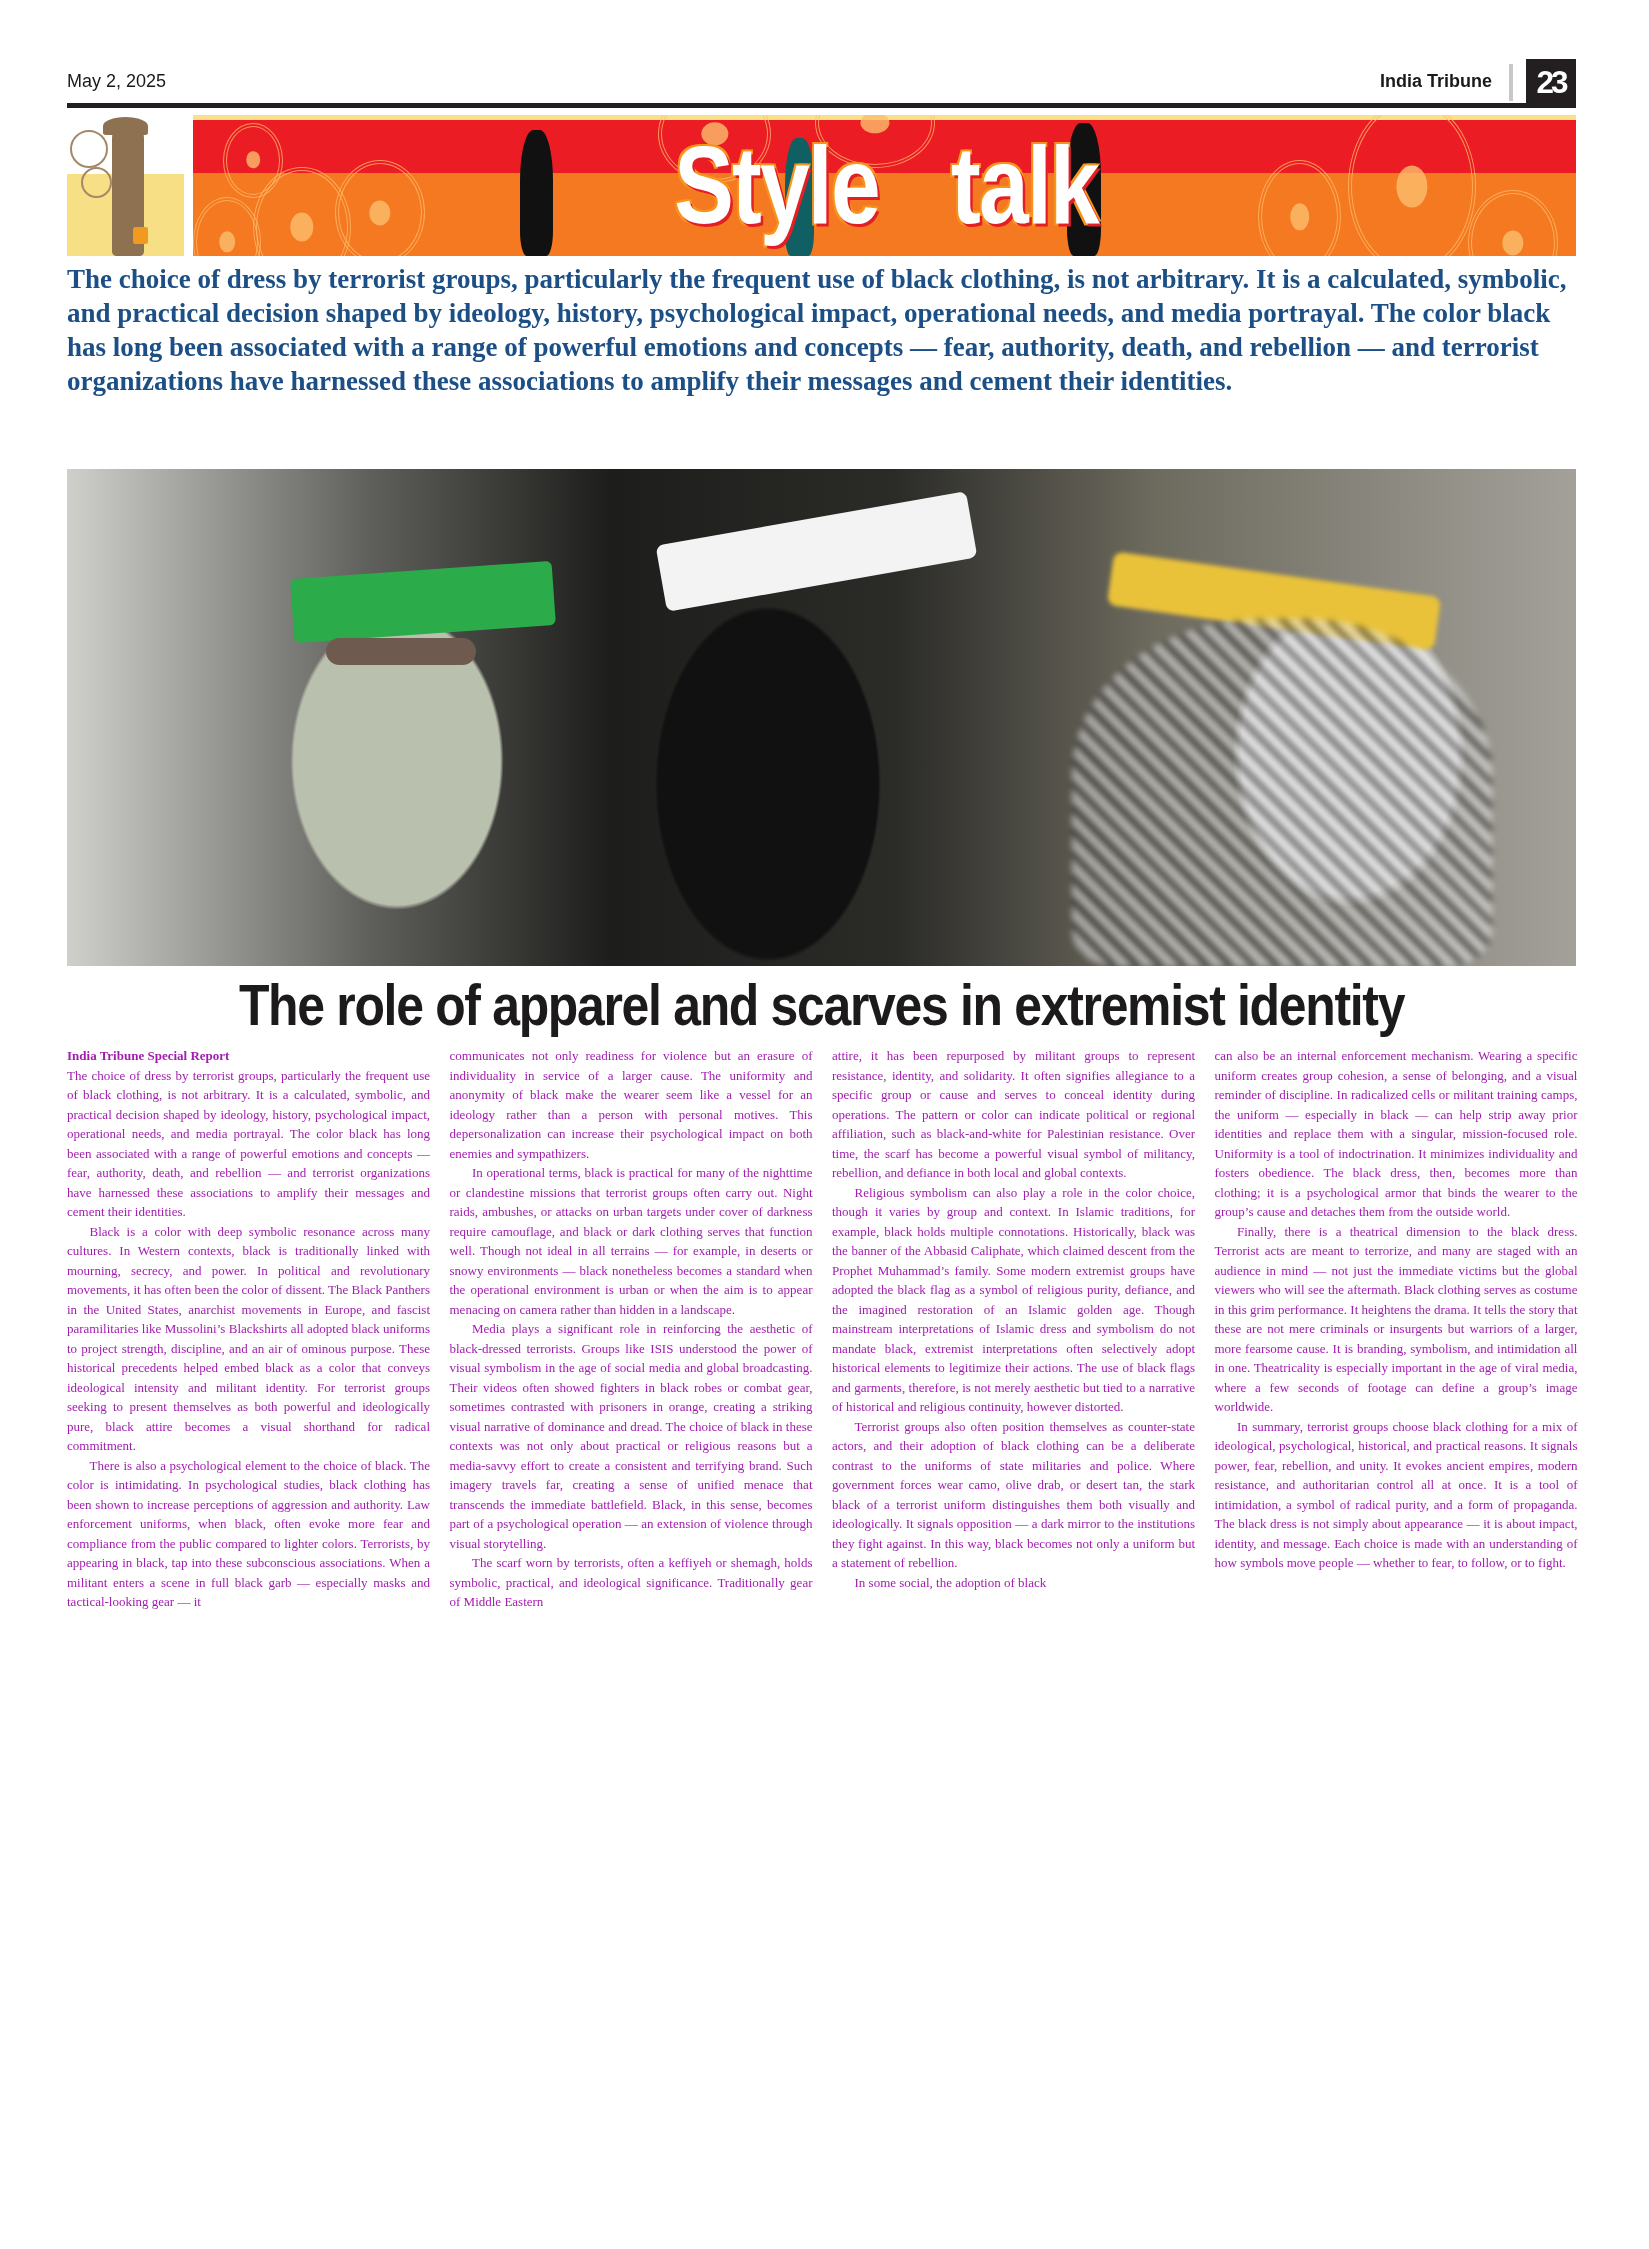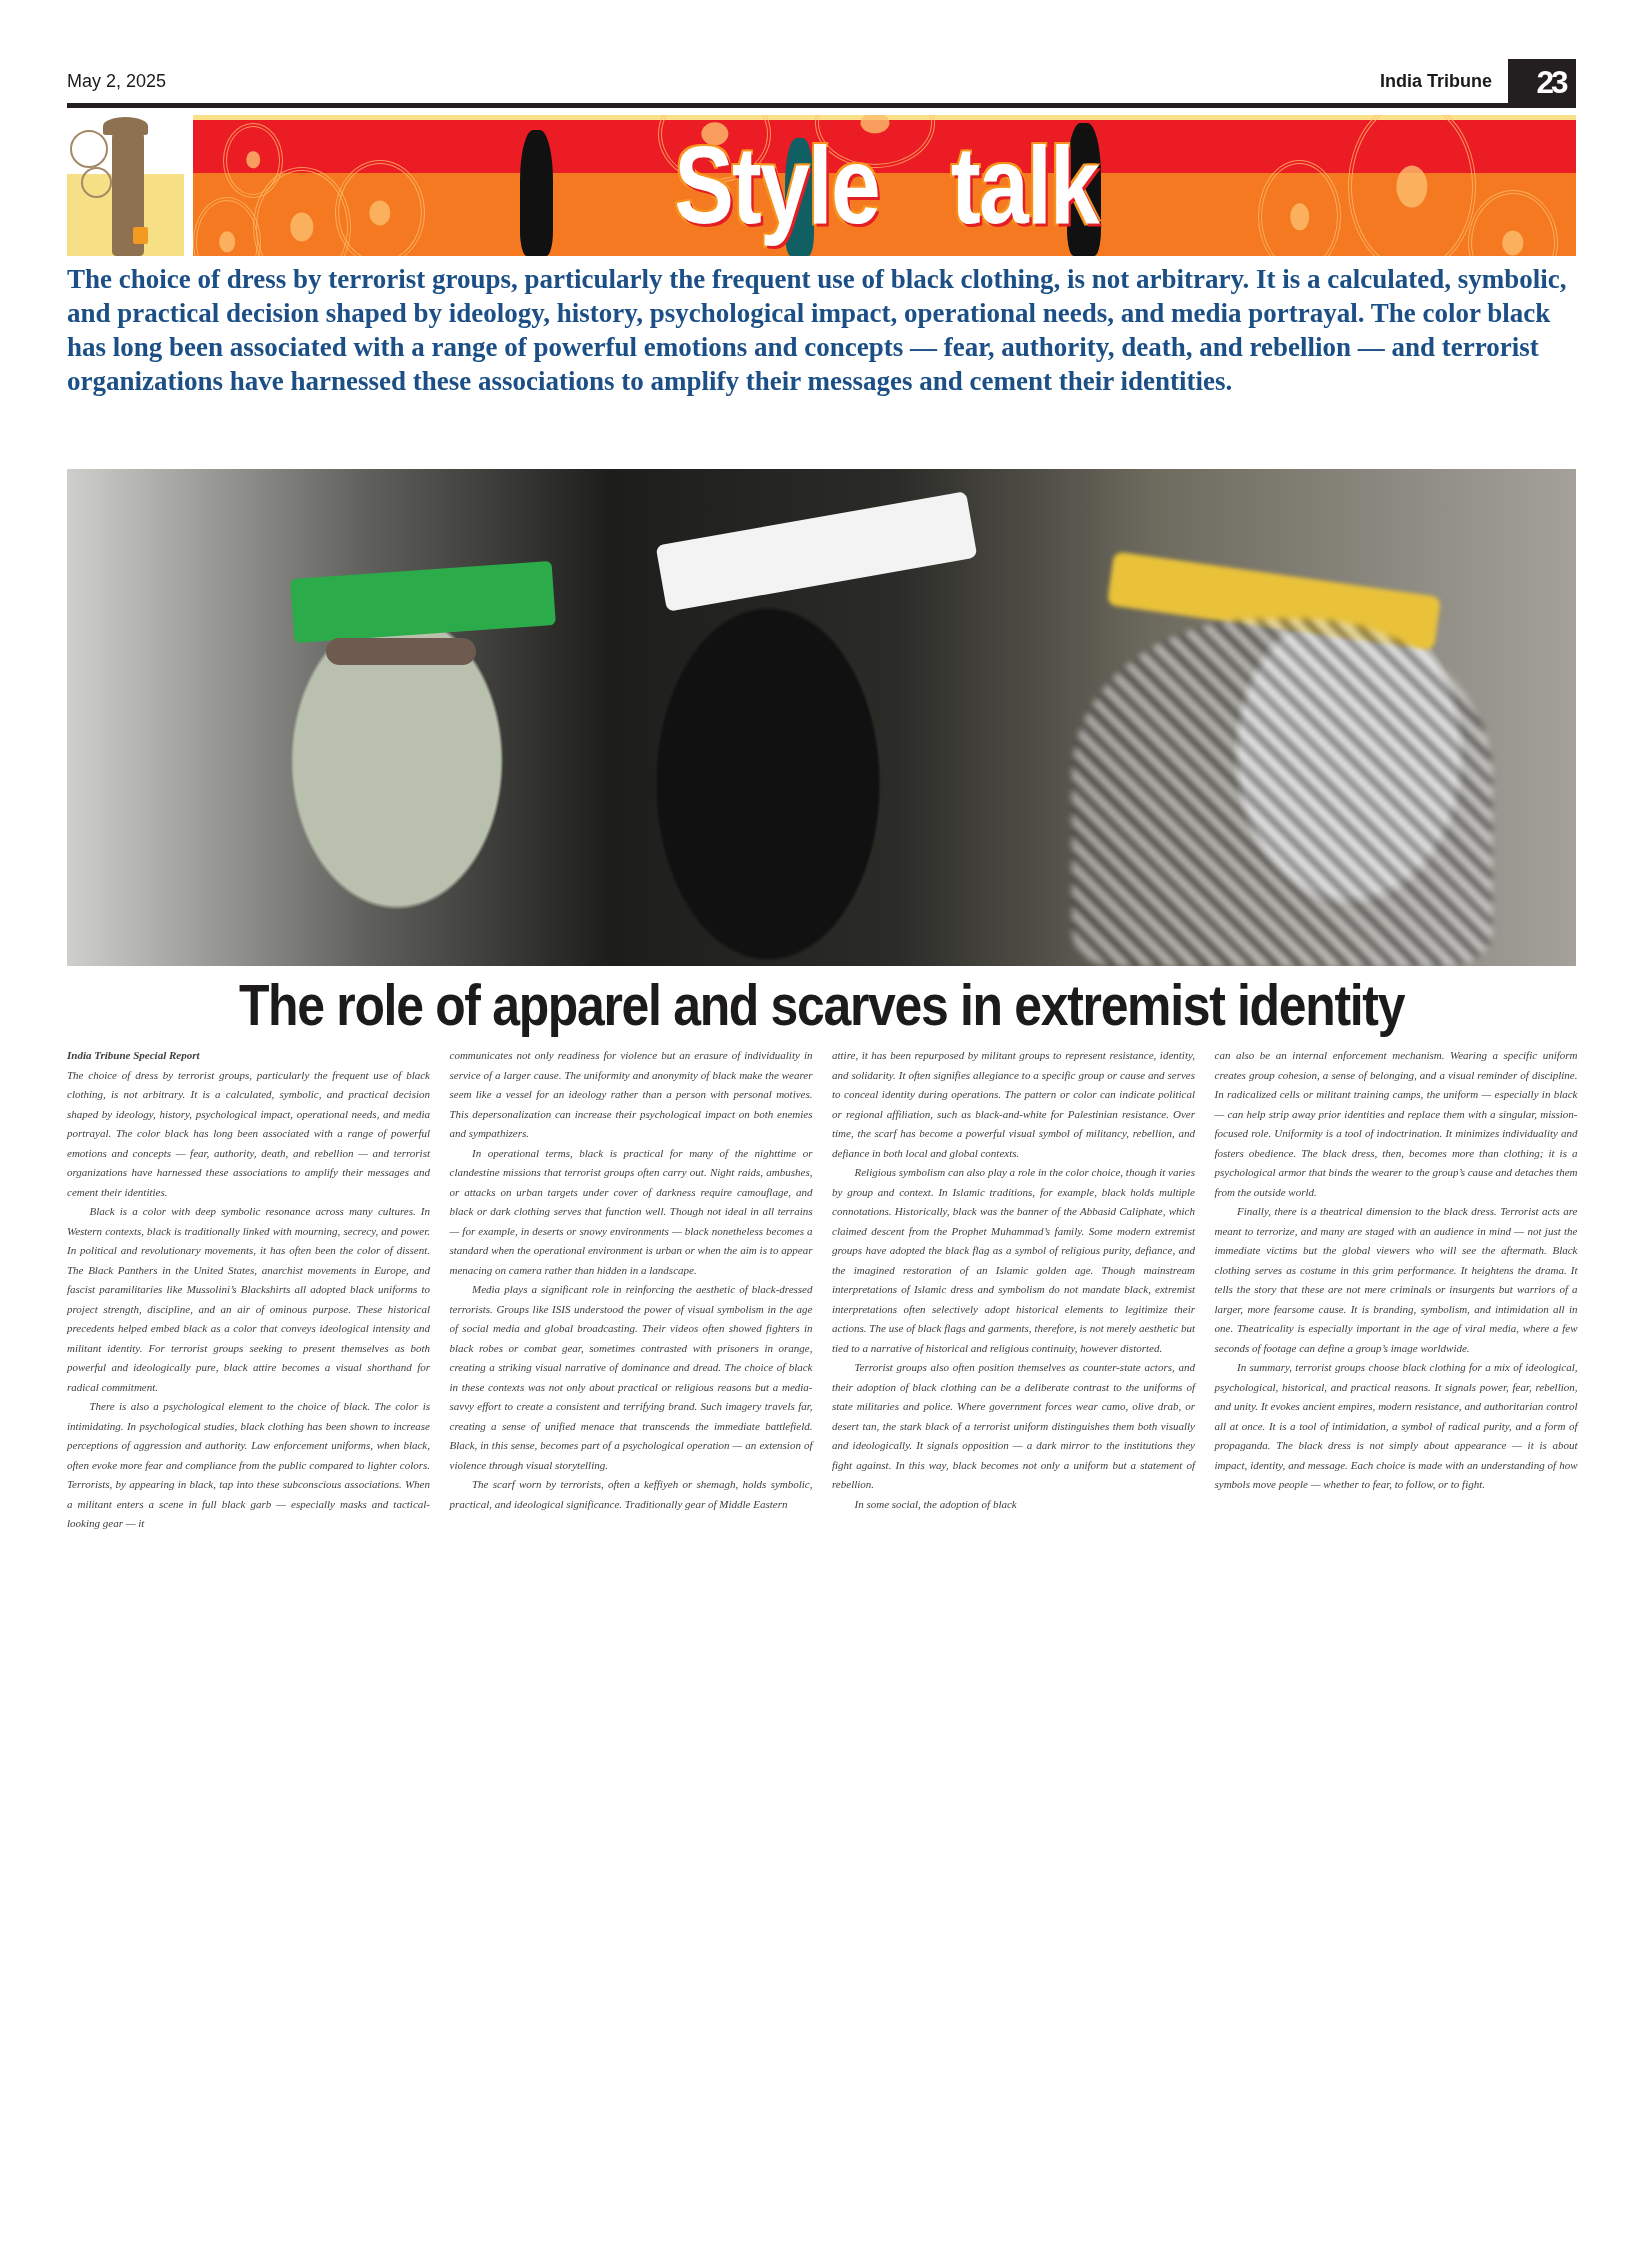--- a/index.html
+++ b/index.html
@@ -3,21 +3,21 @@
   <meta charset="utf-8">
   <style>
     html, body { margin: 0; padding: 0; background: #ffffff; }
     body { width: 1650px; height: 2250px; position: relative; overflow: hidden; font-family: "Liberation Serif", serif; color: #1f1f1f; }
 
     
     .page-header { position: absolute; left: 67px; top: 71px; width: 1509px; height: 31.5px; }
     .date { position: absolute; left: 0; top: 0; font-family: "Liberation Sans", sans-serif; font-weight: normal; font-size: 18px; color: #1a1a1a; }
     .pub-name { position: absolute; right: 84px; top: 0; font-family: Liberation Sans, sans-serif; font-weight: bold; font-size: 18px; color: #1a1a1a; }
     .page-num-sep { position: absolute; right: 63px; top: -7.5px; width: 3.7px; height: 37px; background: #c8c8c8; }
-    .page-num { position: absolute; right: 0; top: -12px; width: 50px; height: 46px; background: #231f20; color: #ffffff; font-family: "Liberation Sans", sans-serif; font-weight: bold; font-size: 31.5px; letter-spacing: -3px; display: flex; align-items: center; justify-content: center; padding-left: 18px; }
+    .page-num { position: absolute; right: 0; top: -12px; width: 50px; height: 46px; background: #231f20; color: #ffffff; font-family: "Liberation Sans", sans-serif; font-weight: bold; font-size: 31.5px; letter-spacing: -3px; display: flex; align-items: center; justify-content: center; }
     .header-rule { position: absolute; left: 67px; top: 103px; width: 1509px; height: 4.5px; background: #231f20; }
 
     
     .banner { position: absolute; left: 67px; top: 115px; width: 1509px; height: 141px; overflow: hidden; }
     .banner-left { position: absolute; left: 0; top: 0; width: 117px; height: 141px; background: linear-gradient(#ffffff 0 42%, #f6df84 42% 100%); }
     .banner-left .figure { position: absolute; left: 45px; top: 7.5px; width: 31.5px; height: 133px; background: #8e7150; border-radius: 15px 15px 4.5px 4.5px; }
     .banner-left .hat { position: absolute; left: 36px; top: 1.5px; width: 45px; height: 18px; background: #8e7150; border-radius: 50% 50% 10% 10%; }
     .banner-left .bag { position: absolute; left: 66px; top: 112px; width: 15px; height: 16.5px; background: #f29a1f; border-radius: 2.2px; }
     .banner-left .rings { position: absolute; left: 3px; top: 15px; width: 34px; height: 34px; border-radius: 50%; border: 2.2px double #a48867; }
     .banner-left .rings.r2 { left: 13.5px; top: 52px; width: 27px; height: 27px; }
@@ -43,21 +43,21 @@
     .photo .headband-yellow { position: absolute; left: 1042px; top: 105px; width: 330px; height: 54px; background: #e9c23a; transform: rotate(8deg); border-radius: 9px; filter: blur(2.2px); }
     .photo .keffiyeh-right { position: absolute; left: 1005px; top: 150px; width: 420px; height: 347px; border-radius: 45% 45% 10% 10%;
       background: repeating-linear-gradient(45deg, #e8e8e8 0 10.5px, #222 10.5px 16.5px), #ddd; opacity: 0.55; filter: blur(3px); }
     .photo .eyes { position: absolute; left: 259px; top: 169px; width: 150px; height: 27px; background: #6e5a4e; border-radius: 13.5px; }
 
     
     .headline { position: absolute; left: 67px; top: 971px; width: 1509px; text-align: center; font-family: "Liberation Sans", sans-serif; font-weight: bold; font-size: 58px; line-height: 67px; color: #1c1a1b; letter-spacing: -1.5px; transform: scaleX(0.86); transform-origin: center; }
 
     
     .columns { position: absolute; left: 67px; top: 1046px; width: 1511px; height: 1147px; display: flex; gap: 19.5px; }
-    .col { width: 363px; font-family: "Liberation Serif", serif; font-size: 11px; line-height: 19.5px; text-align: justify; hyphens: auto; color: #404040; font-style: italic; }
+    .col { width: 363px; font-family: "Liberation Serif", serif; font-size: 13px; line-height: 19.5px; text-align: justify; hyphens: auto; color: #a21caf; }
     .col p { margin: 0; text-indent: 22.5px; }
     .col p.noindent { text-indent: 0; }
     .byline { font-weight: bold; display: block; text-indent: 0; }
   </style>
 </head>
 <body>
 
 <div class="page-header">
   <span class="date">May 2, 2025</span>
   <span class="pub-name">India Tribune</span>

